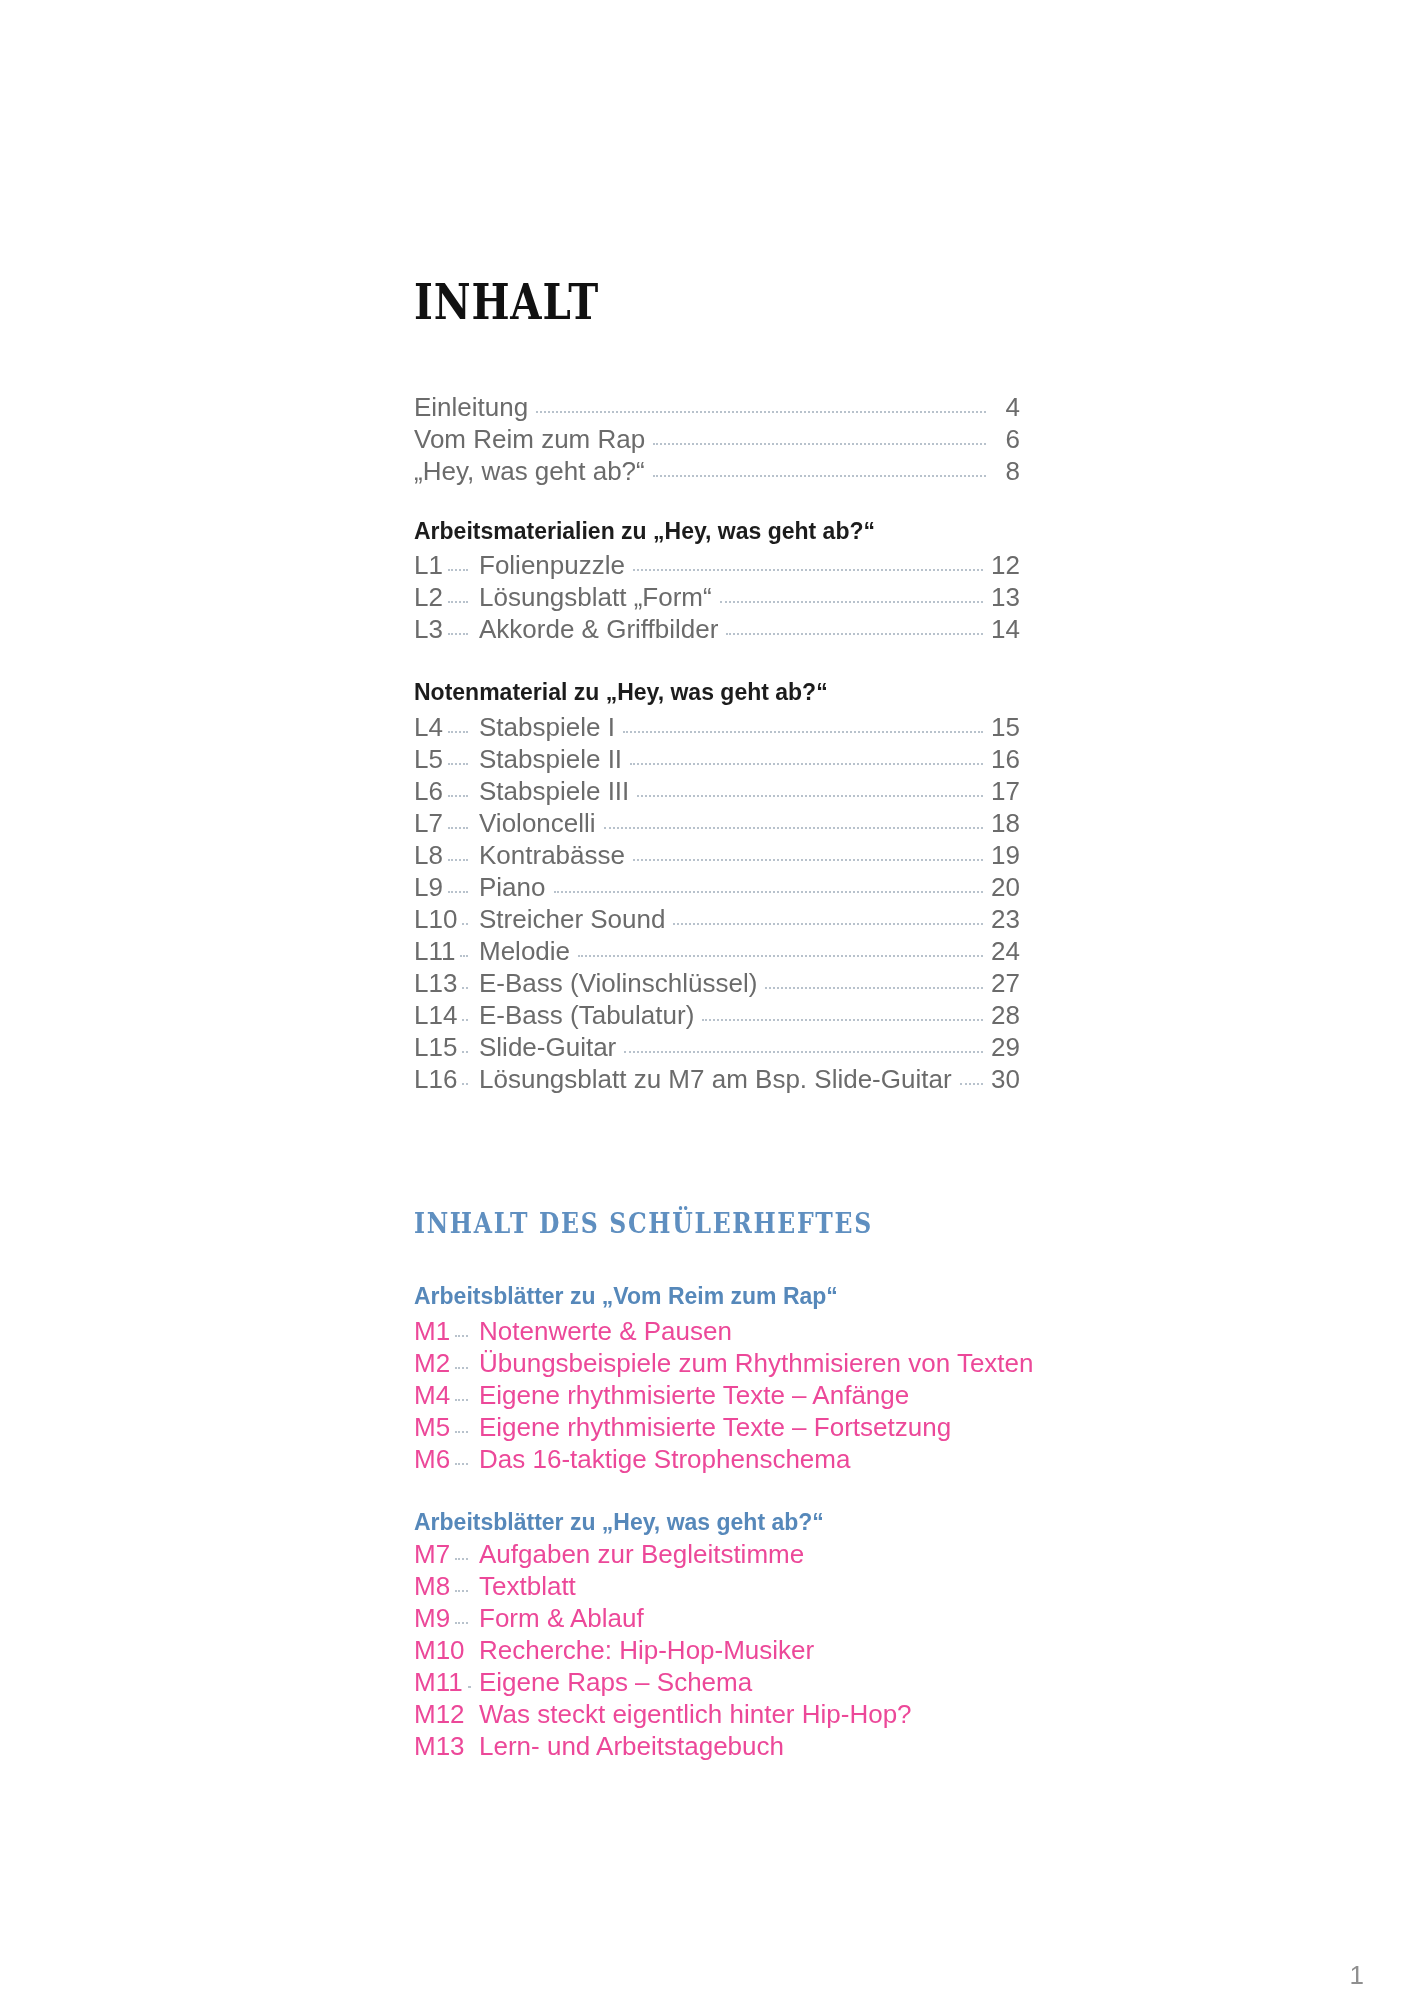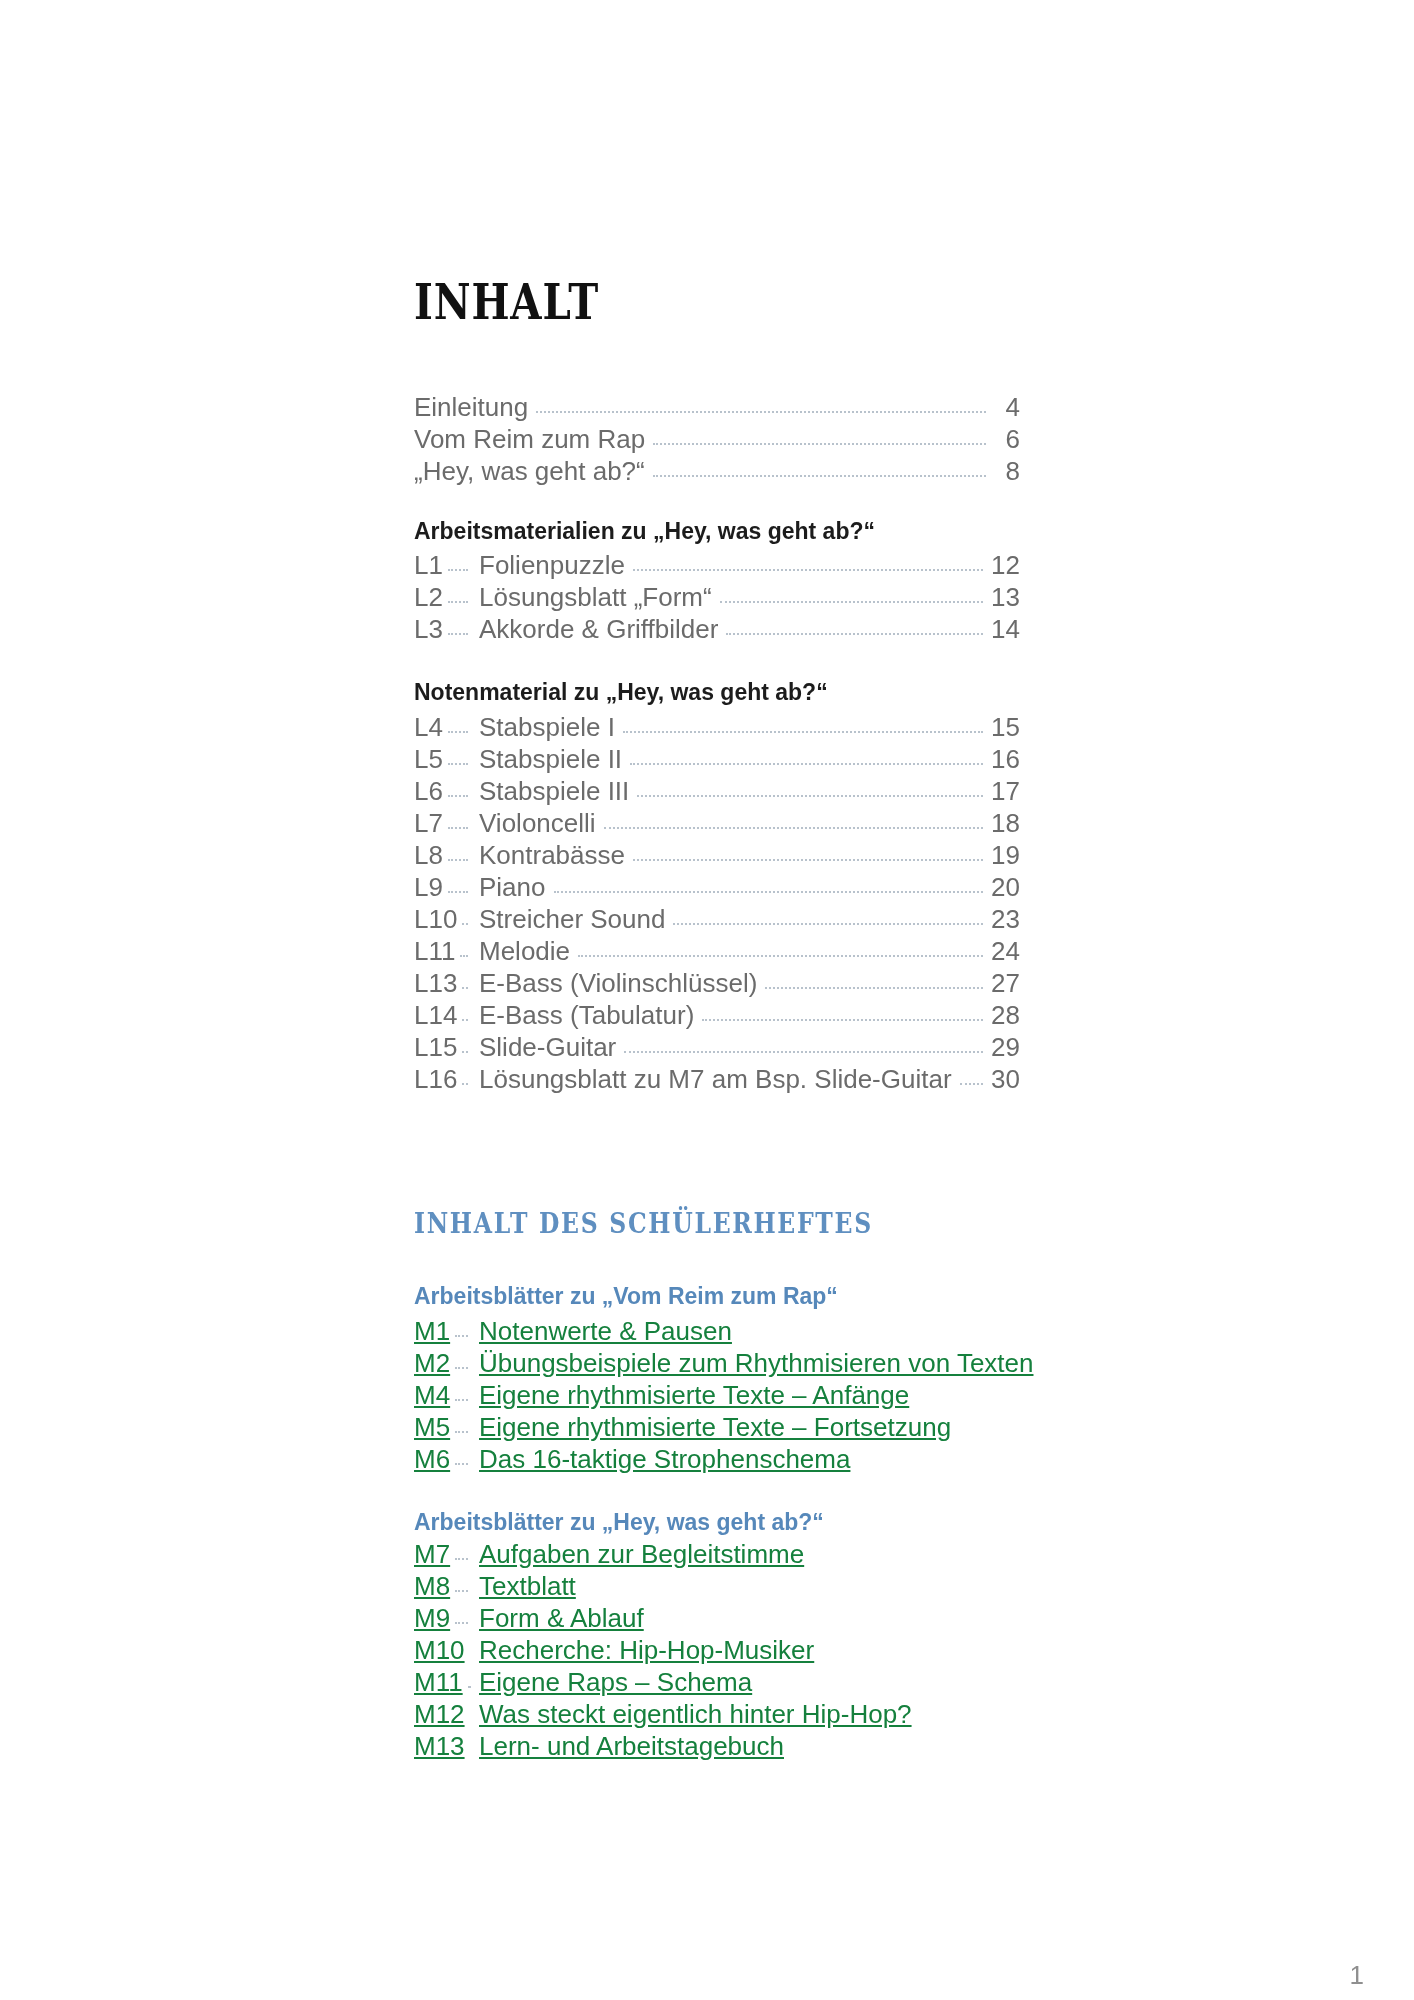--- a/index.html
+++ b/index.html
@@ -39,21 +39,21 @@
     font-weight:bold; margin:0; white-space:nowrap;
   }
   .toc-section h3.dark  { color:#1c1c1c; }
   .toc-section h3.blue  { color:#5688ba; }
   .toc-list { margin:0; }
   .row {
     display:flex; align-items:center;
     height:32px; font-size:26px; white-space:nowrap;
   }
   .row.dark { color:#6b6b6b; }
-  .row.blue { color:#15803d;text-decoration:underline; }
+  .row.blue { color:#ec4899; }
   .code-col { width:65px; display:flex; align-items:center; flex:none; }
   .code { flex:none; }
   .code-dots {
     flex:1 1 auto; height:0;
     border-bottom:2px dotted #b8c2cc;
     margin:9px 11px 0 5px;
   }
   .leader {
     flex:1 1 auto; height:0;
     border-bottom:2px dotted #b8c2cc;

